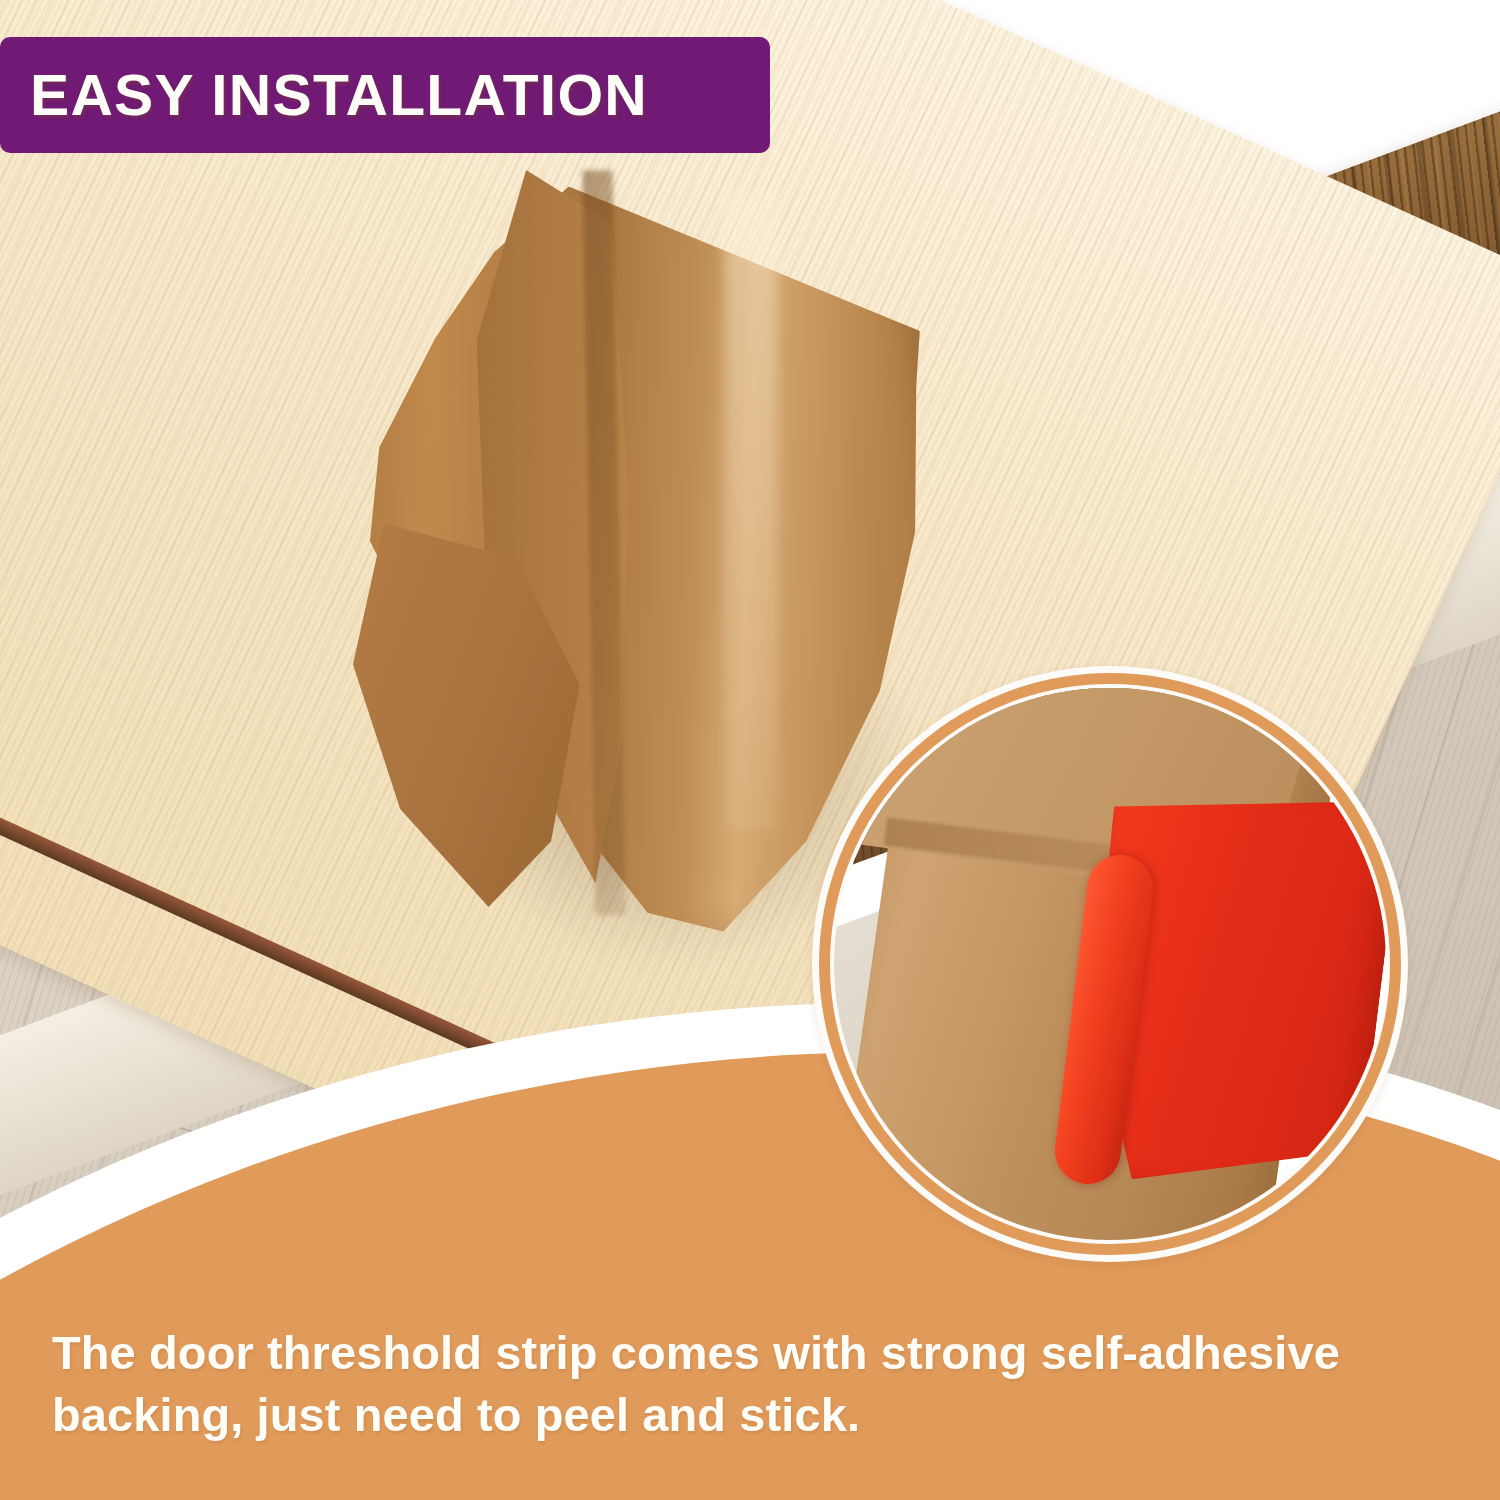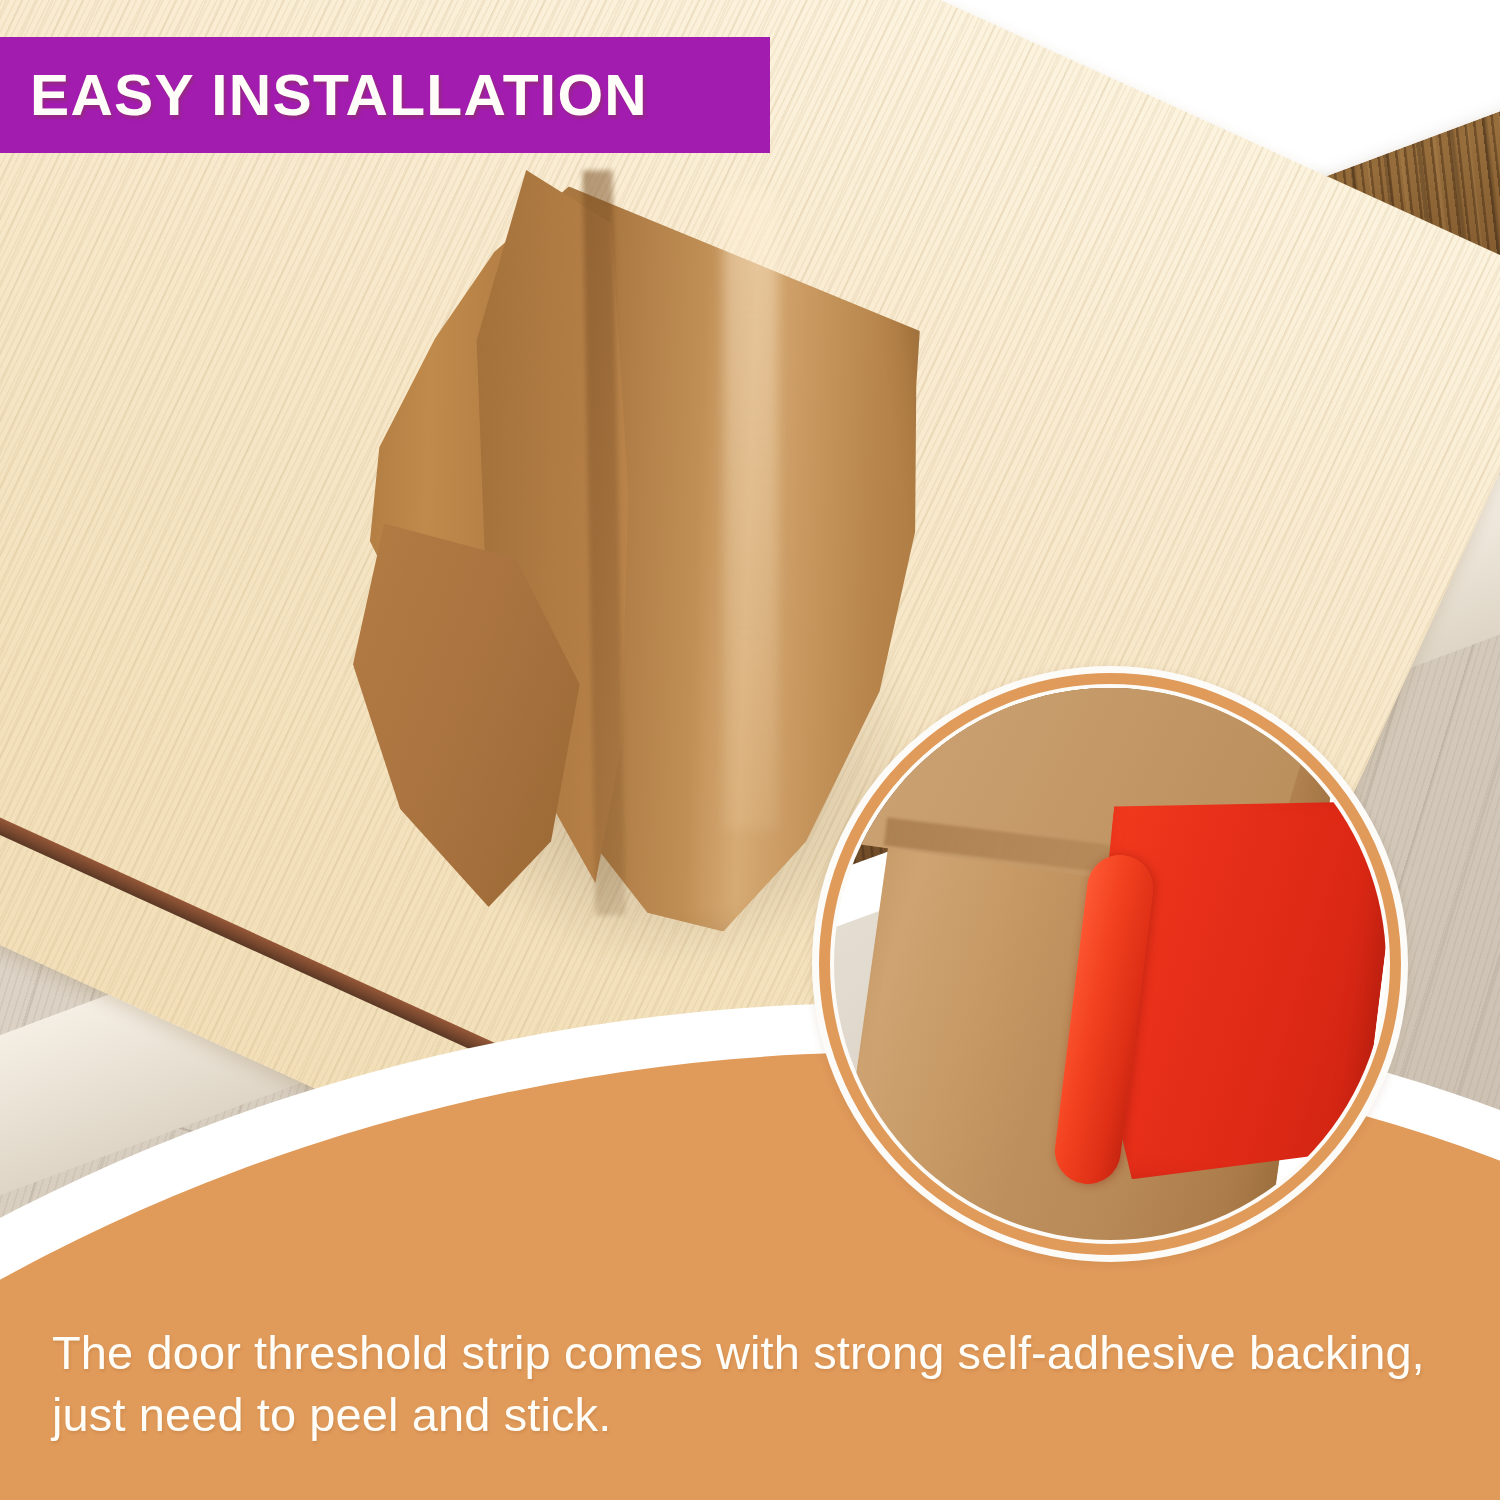--- a/index.html
+++ b/index.html
@@ -308,21 +308,21 @@
     white-space:nowrap;
   }
 
   
   .caption{
     position:absolute;
     left:52px;top:1322px;
     width:1410px;
     color:#fffdf8;
     font-family:"Liberation Sans",sans-serif;
-    font-weight:400;
+    font-weight:700;
     font-size:47px;
     line-height:1.32;
     letter-spacing:.1px;
     text-shadow:1px 2px 3px rgba(150,96,40,.22);
   }
 </style>
 </head>
 <body>
 
 <div id="stage" style="--accent: #e09a5a;">
@@ -366,19 +366,19 @@
       <div class="i-shadow"></div>
       <div class="i-strip"></div>
       <div class="i-strip-top"></div>
       <div class="i-strip-fold"></div>
       <div class="i-red"></div>
       <div class="i-red-roll"></div>
     </div>
     <div class="inset-ring" style="border-color: rgb(224, 154, 90);"></div>
   </div>
 
-  <div class="banner" style="background: #a21caf;">
+  <div class="banner" style="background: #701a75; border-radius: 10px;">
     <h1 class="banner-title">EASY INSTALLATION</h1>
   </div>
 
   <div class="caption">The door threshold strip comes with strong self-adhesive backing, just need to peel and stick.</div>
 
 </div>
 
 </body></html>

